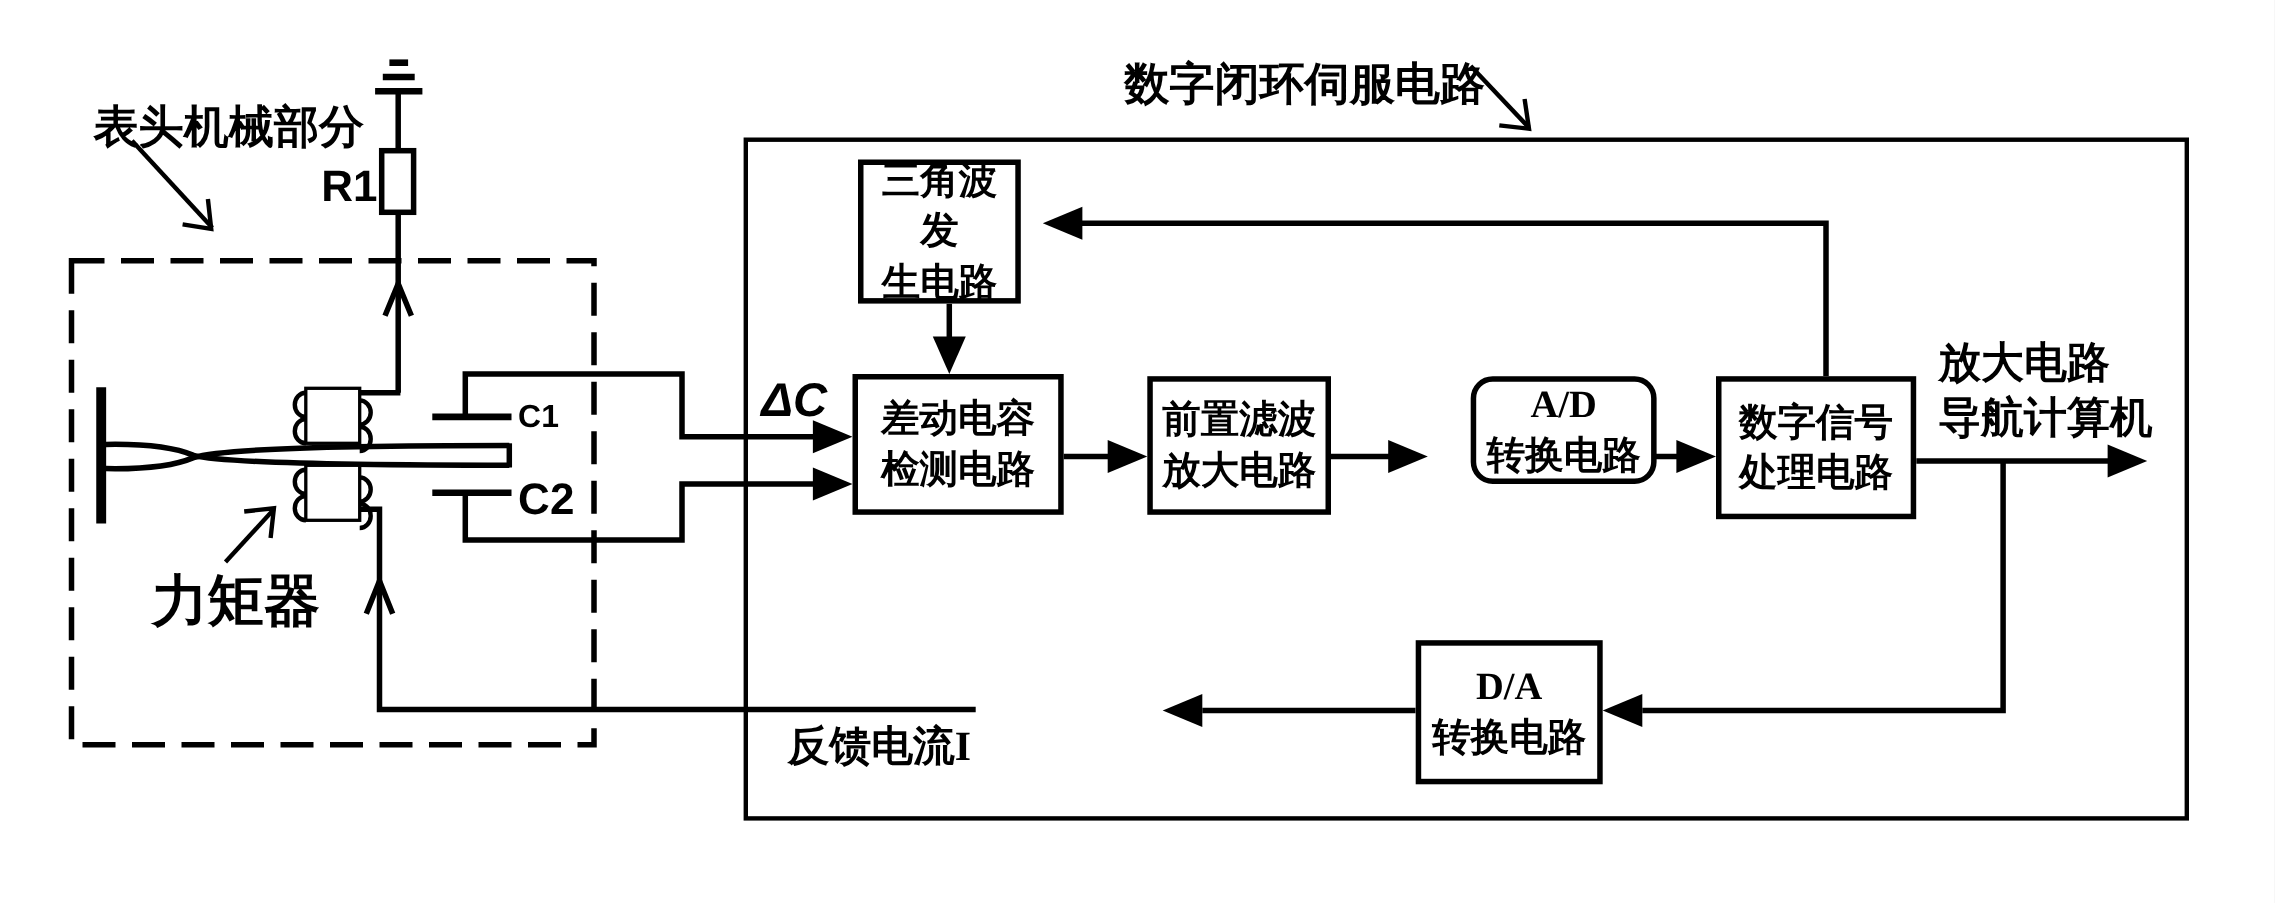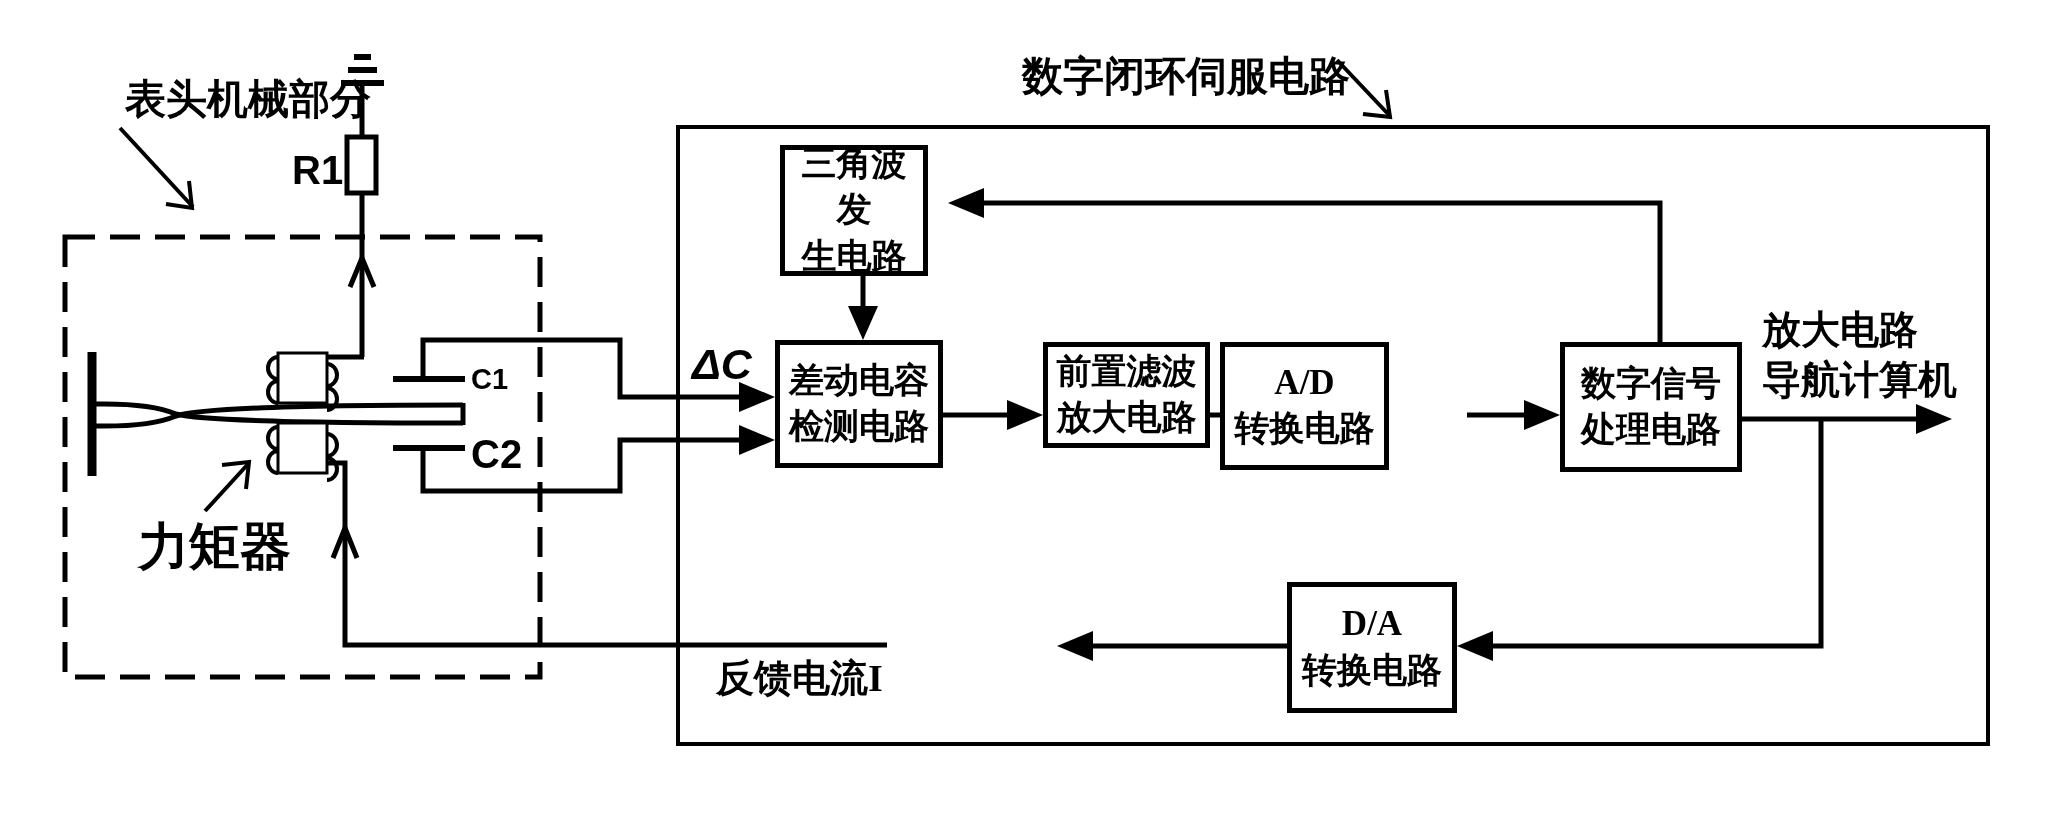--- a/index.html
+++ b/index.html
@@ -118,47 +118,47 @@
         <polyline points="222,465 249,462 246,489"></polyline>
       </g>
     </g>
   </svg>
 
   <div class="block" style="left:780px;top:145px;width:148px;height:131px;">
     <span>三角波发</span>
     <span>生电路</span>
   </div>
 
-  <div class="block" style="left:775px;top:340px;width:168px;height:128px;">
+  <div class="block" style="left:775px;top:340px;width:192px;height:128px;">
     <span>差动电容</span>
     <span>检测电路</span>
   </div>
 
-  <div class="block" style="left:1043px;top:342px;width:167px;height:106px;">
+  <div class="block" style="left:1043px;top:342px;width:167px;height:126px;">
     <span>前置滤波</span>
     <span>放大电路</span>
   </div>
 
-  <div class="block" style="left:1220px;top:342px;width:169px;height:128px;">
+  <div class="block" style="left:1337px;top:342px;width:169px;height:98px;border-radius:20px;">
     <span>A/D</span>
     <span>转换电路</span>
   </div>
 
   <div class="block" style="left:1560px;top:342px;width:182px;height:130px;">
     <span>数字信号</span>
     <span>处理电路</span>
   </div>
 
   <div class="block" style="left:1287px;top:582px;width:170px;height:131px;">
     <span>D/A</span>
     <span>转换电路</span>
   </div>
 
 
-  <div class="lbl cjk" style="left:85px;top:72px;font-size:41px;margin-left:40px;">表头机械部分</div>
+  <div class="lbl cjk" style="left:85px;top:88px;font-size:41px;">表头机械部分</div>
 
   <div class="lbl cjk" style="left:1022px;top:49px;font-size:41px;">数字闭环伺服电路</div>
 
   <div class="lbl serif" style="left:292px;top:148px;font-size:40px;">R1</div>
 
   <div class="lbl serif" style="left:471px;top:363px;font-size:29px;">C1</div>
 
   <div class="lbl serif" style="left:471px;top:432px;font-size:40px;">C2</div>
 
   <div class="lbl cjk" style="left:138px;top:513px;font-size:51px;">力矩器</div>

